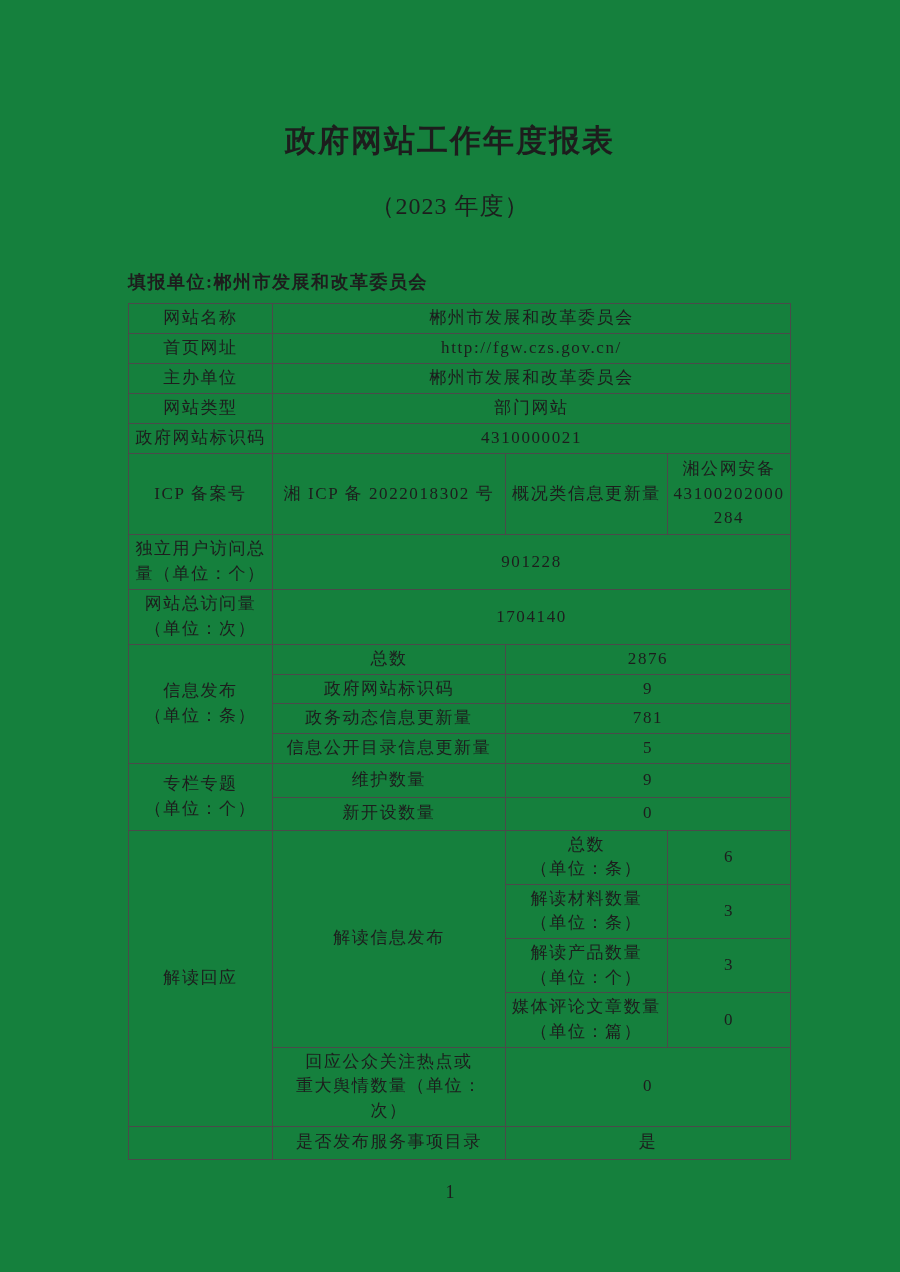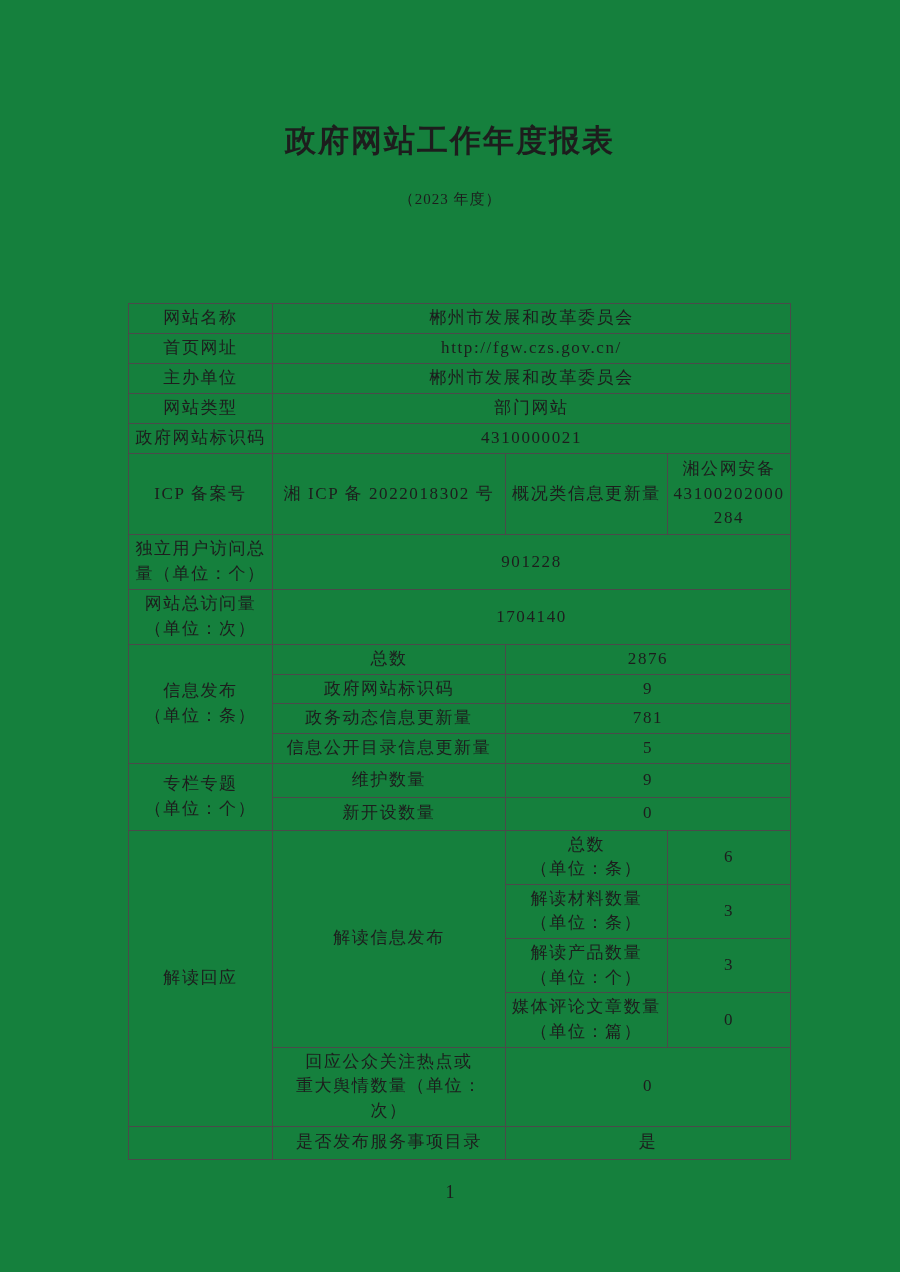--- a/index.html
+++ b/index.html
@@ -15,21 +15,21 @@
     position:absolute; top:120px; left:0; width:100%;
     text-align:center;
     font-family:"Liberation Sans","DejaVu Sans",sans-serif;
     font-weight:bold;
     font-size:31px;
     letter-spacing:2px;
   }
   .doc-subtitle {
     position:absolute; top:190px; left:0; width:100%;
     text-align:center;
-    font-size:15px;
+    font-size:24px;
     letter-spacing:1px;
   }
   .report-unit {
     position:absolute; top:270px; left:128px;
     font-size:18px;
     font-weight:bold;
     letter-spacing:1.5px;
   }
   table.report {
     position:absolute; left:128px; top:303px;
@@ -59,20 +59,21 @@
     font-size:18px;
   }
 </style>
 </head>
 <body>
 
 <div class="page">
 
   <div class="doc-title">政府网站工作年度报表</div>
   <div class="doc-subtitle">（2023 年度）</div>
+  <div class="report-unit">填报单位:郴州市发展和改革委员会</div>
 
   <table class="report">
     <colgroup>
       <col style="width:144px">
       <col style="width:233px">
       <col style="width:162px">
       <col style="width:123px">
     </colgroup>
     <tbody>
       <tr class="r30">

